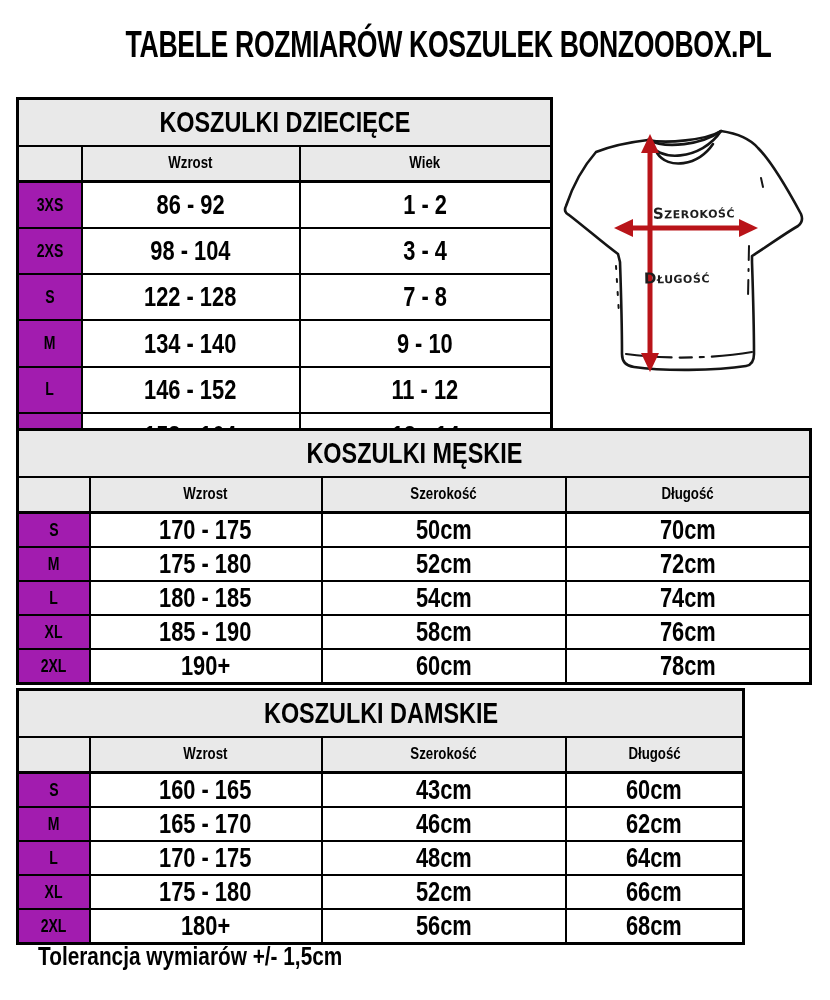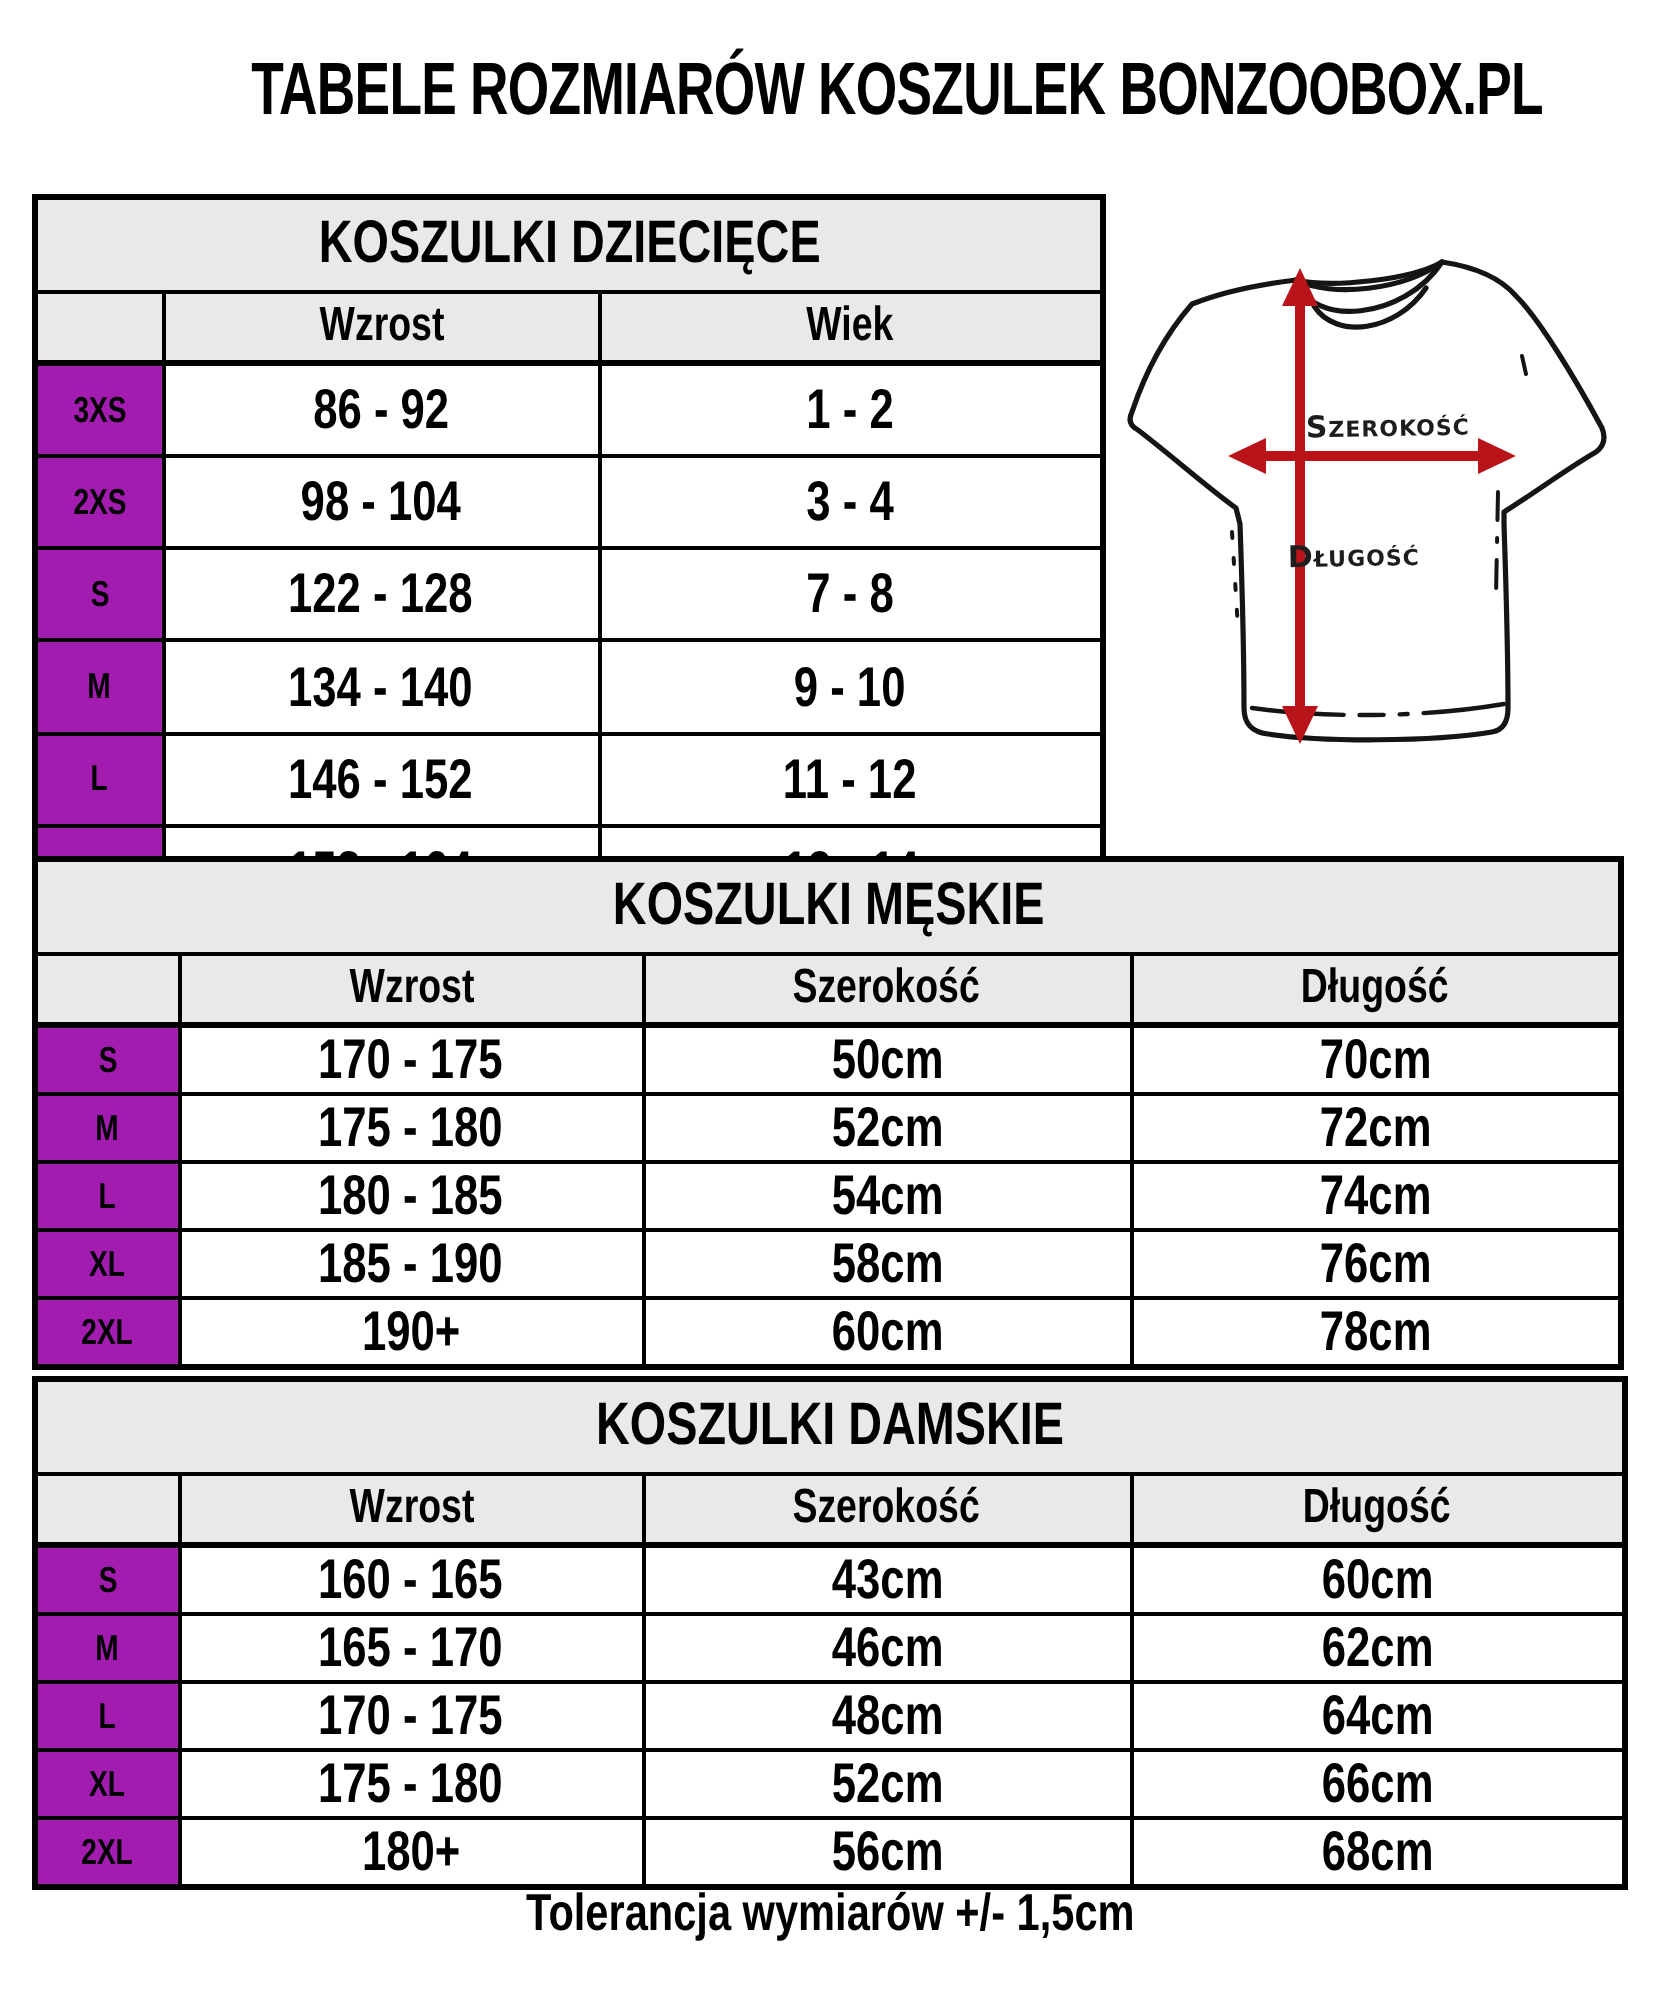--- a/index.html
+++ b/index.html
@@ -1,30 +1,30 @@
 <!DOCTYPE html>
 <html><head>
 <meta charset="utf-8">
 <style>
   html,body{margin:0;padding:0;background:#fff;width:830px;height:1000px;overflow:hidden;}
   body{font-family:"Liberation Sans",sans-serif;color:#000;position:relative;}
   .cx{display:inline-block;transform:scaleX(.78);transform-origin:center;white-space:nowrap;font-weight:700;}
   .page-title{position:absolute;top:24px;left:0;width:682px;text-align:center;font-size:37px;font-weight:700;letter-spacing:-.5px;}
   .page-title .cx{transform:scaleX(.72);}
-  .footer-note{position:absolute;top:941px;left:0;width:830px;text-align:center;font-size:26px;font-weight:700;}
+  .footer-note{position:absolute;top:941px;left:0;width:830px;font-size:26px;font-weight:700;}
   .footer-note .cx{transform:scaleX(.8);}
   table.sz{position:absolute;border-collapse:collapse;table-layout:fixed;border:3px solid #000;background:#fff;}
   table.sz td{border:2px solid #000;text-align:center;vertical-align:middle;padding:0;overflow:hidden;}
   td.ttl{background:#e9e9e9;font-size:30px;border-bottom:3px solid #000;}
-  tr.hdr td{background:#e9e9e9;font-size:24px;border-bottom:3px solid #000;}
+  tr.hdr td{background:#e9e9e9;font-size:17px;border-bottom:3px solid #000;}
   td.szc{background:#a21caf;font-size:18px;}
   td.val{font-size:28px;}
   #t-children{left:16px;top:97px;width:537px;height:364px;}
   #t-men{left:16px;top:428px;width:796px;height:245px;}
-  #t-women{left:16px;top:688px;width:798px;height:245px;}
+  #t-women{left:16px;top:688px;width:729px;height:245px;}
   #tshirt-figure{position:absolute;left:556px;top:96px;width:274px;height:304px;}
   .hand{font-family:"DejaVu Sans",sans-serif;font-variant:small-caps;font-weight:600;letter-spacing:.5px;fill:#1d1d1d;}
 </style>
 </head>
 <body>
 
 <div class="page-title"><span class="cx">TABELE ROZMIARÓW KOSZULEK BONZOOBOX.PL</span></div>
 
 <table class="sz" id="t-children">
   <colgroup>

